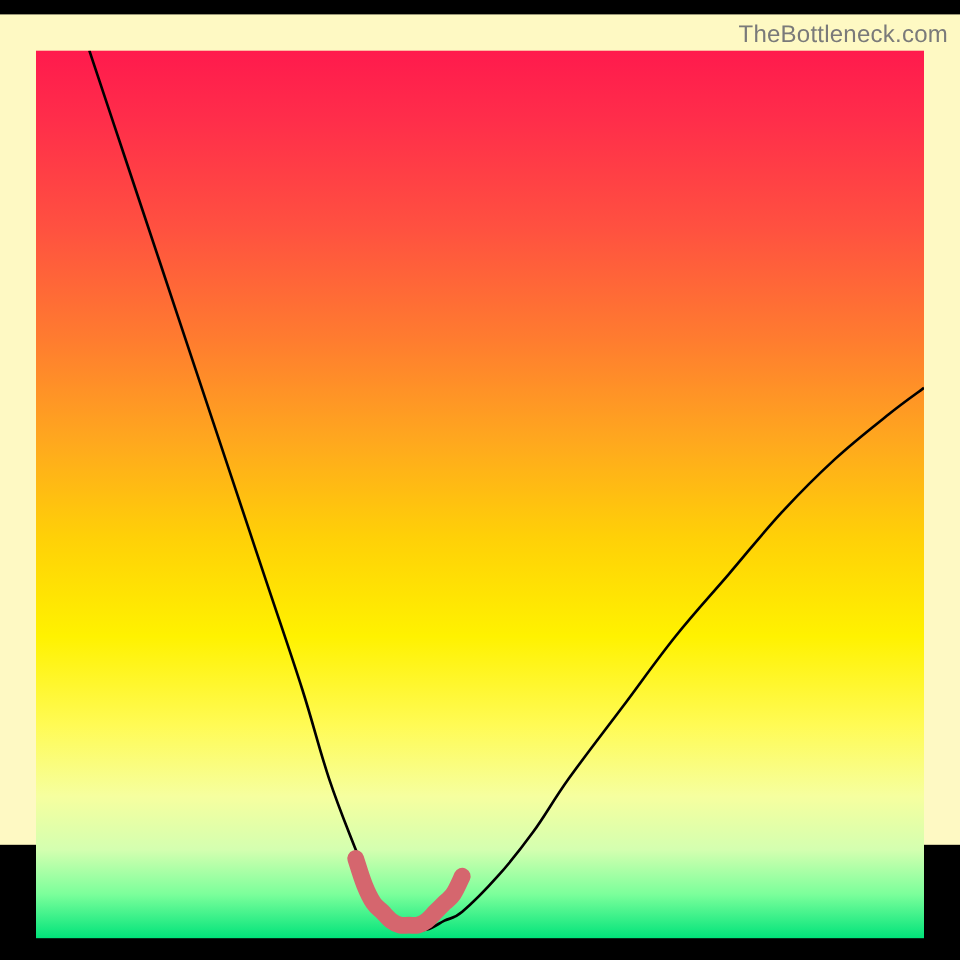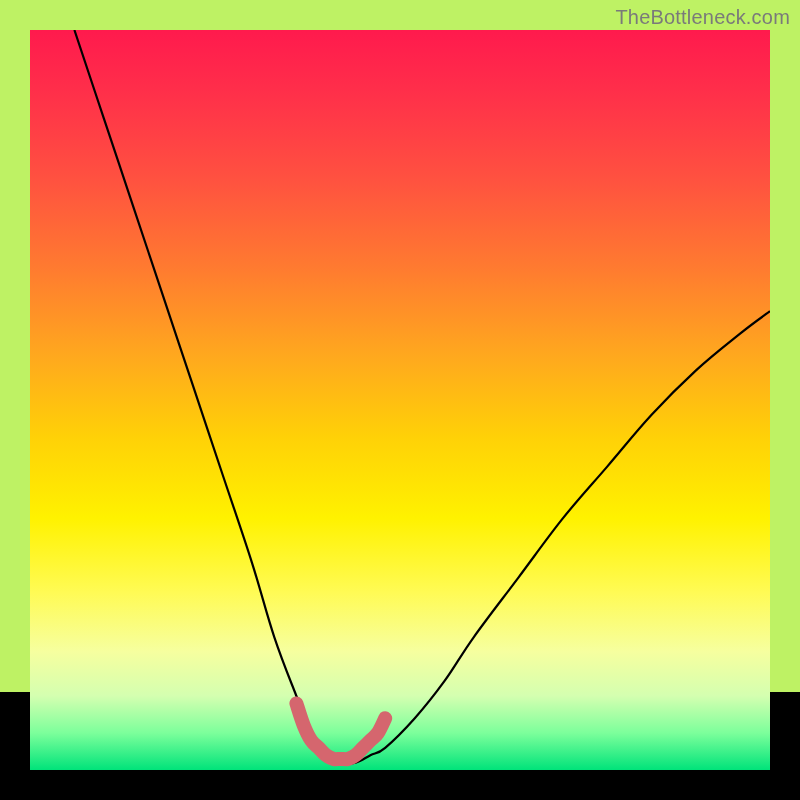--- a/index.html
+++ b/index.html
@@ -7,23 +7,23 @@
     padding: 0;
     width: 800px;
     height: 800px;
     background: #000;
     position: relative;
     font-family: Arial, Helvetica, sans-serif;
     overflow: hidden;
   }
   .frame {
     position: absolute;
-    top: 0; left: 0;
+    top: 12px; left: 0;
     width: 800px; height: 692px;
-    background: #bef264;
+    background: #fef9c3;
   }
   .plot {
     position: absolute;
     top: 30px;
     left: 30px;
     width: 740px;
     height: 740px;
     overflow: hidden;
   }
   .gradient {

